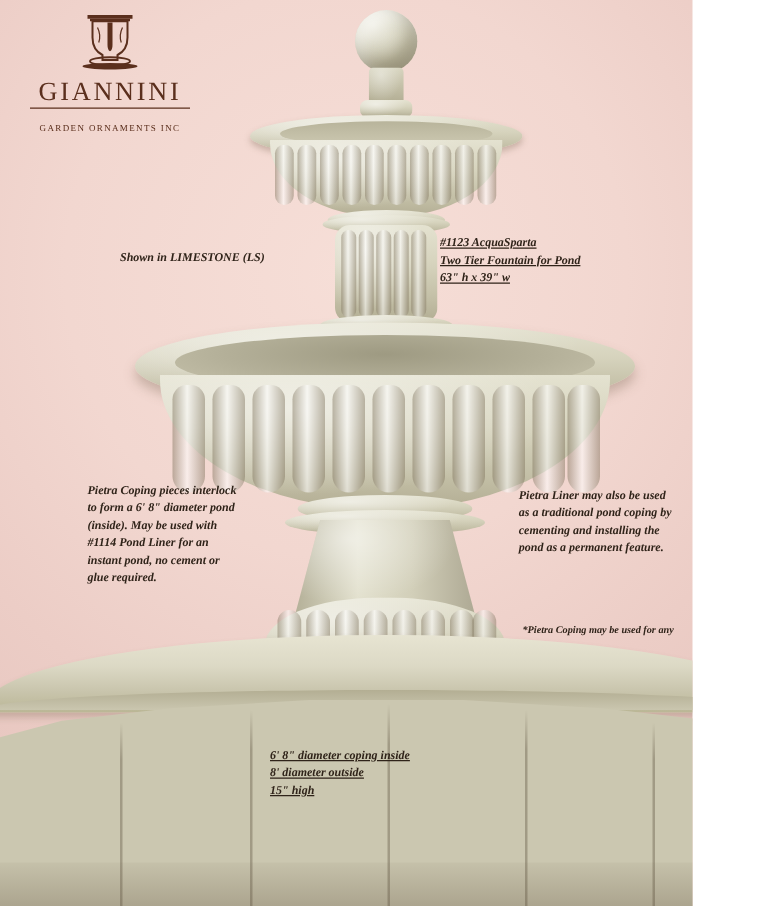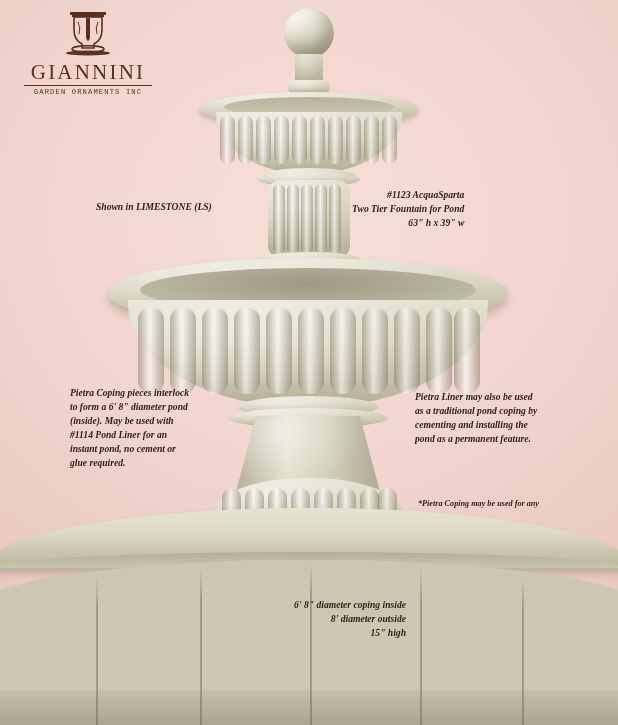--- a/index.html
+++ b/index.html
@@ -2,21 +2,21 @@
 <html><head>
 <meta charset="utf-8">
 <style>
   html, body {
     margin: 0;
     padding: 0;
     background: #ffffff;
   }
   #page {
     position: relative;
-    width: 618px;
+    width: 554px;
     height: 725px;
     overflow: hidden;
     background: radial-gradient(ellipse 90% 70% at 50% 30%, #f6ded7 0%, #f2d7d0 45%, #eccdc6 75%, #e7c6bf 100%);
     font-family: "Liberation Serif", serif;
     color: #2b1f17;
   }
 
   
   #logo {
     position: absolute;
@@ -31,25 +31,25 @@
   }
   #logo .brand {
     font-family: "Liberation Serif", serif;
     font-size: 21px;
     letter-spacing: 2.2px;
     color: #5b2f1d;
     font-weight: 400;
     line-height: 1.05;
   }
   #logo .sub {
-    font-family: Liberation Mono, monospace;
+    font-family: Liberation Serif, serif;
     font-size: 7.2px;
     letter-spacing: 1.1px;
     color: #5b2f1d;
-    margin-top: 2px;
+    margin-top: 12px;
   }
   #logo .rule {
     width: 128px;
     height: 1px;
     background: #5b2f1d;
     margin: 2px auto 2px auto;
   }
 
   
   .art { position: absolute; }
@@ -186,21 +186,21 @@
   .callout {
     position: absolute;
     font-family: "Liberation Serif", serif;
     font-weight: bold;
     font-style: italic;
     font-size: 9.6px;
     line-height: 1.45;
     color: #2f2319;
   }
   .callout .line { display: block; white-space: pre; }
-  .c-center .line { text-align: right; }
+  .c-center .line { text-align: left; text-decoration: underline; }
 
   #txt-limestone { left: 96px; top: 200px; font-style: italic; }
   #txt-model { left: 352px; top: 188px; }
   #txt-left { left: 70px; top: 386px; width: 190px; }
   #txt-right { left: 415px; top: 390px; width: 180px; }
   #txt-note { left: 418px; top: 458px; width: 180px; font-size: 8.2px; line-height: 1.45; margin-top: 40px; }
   #txt-coping { left: 216px; top: 598px; width: 190px; }
 </style>
 </head>
 <body>

